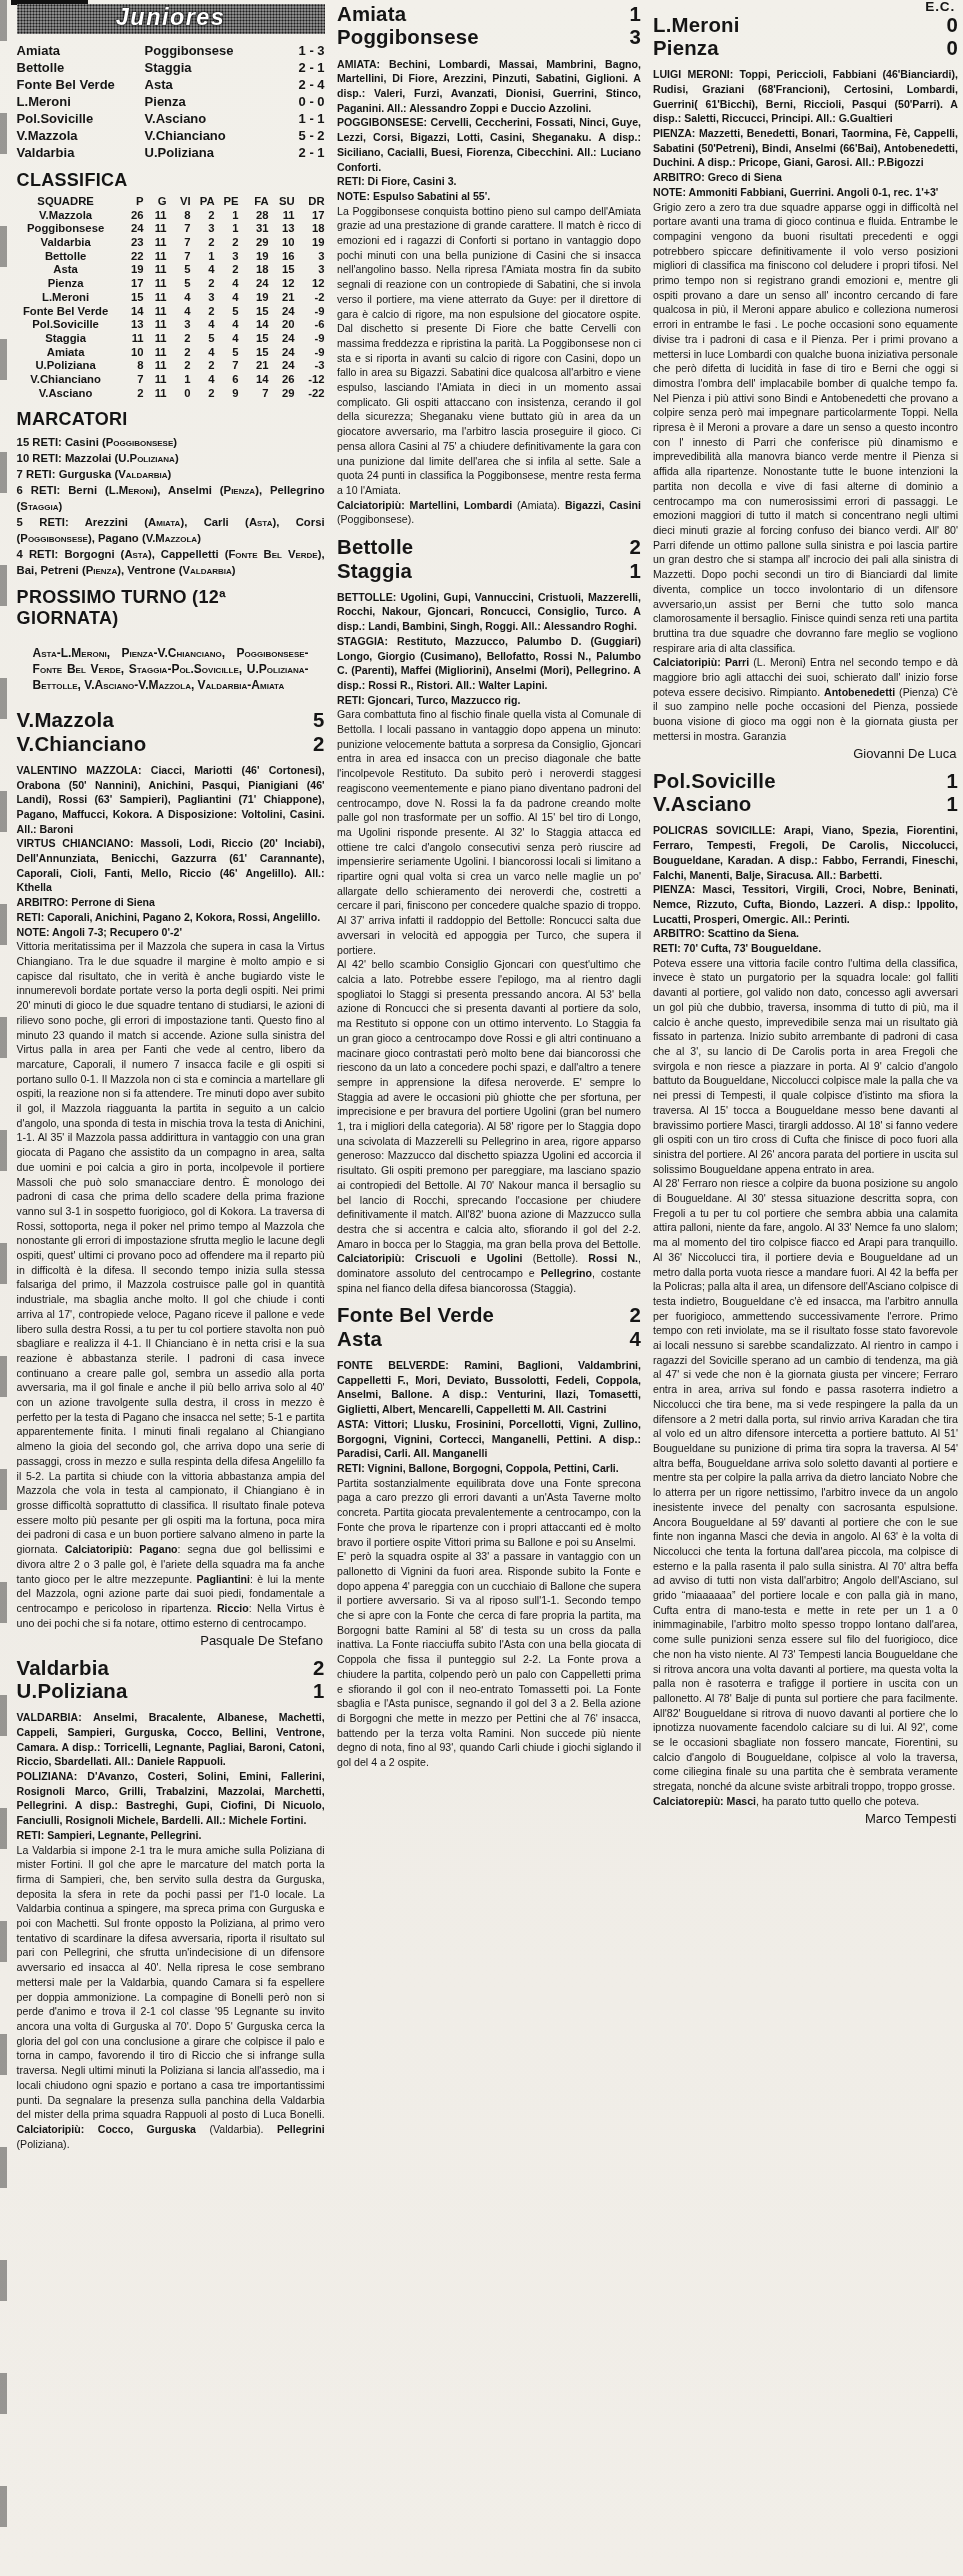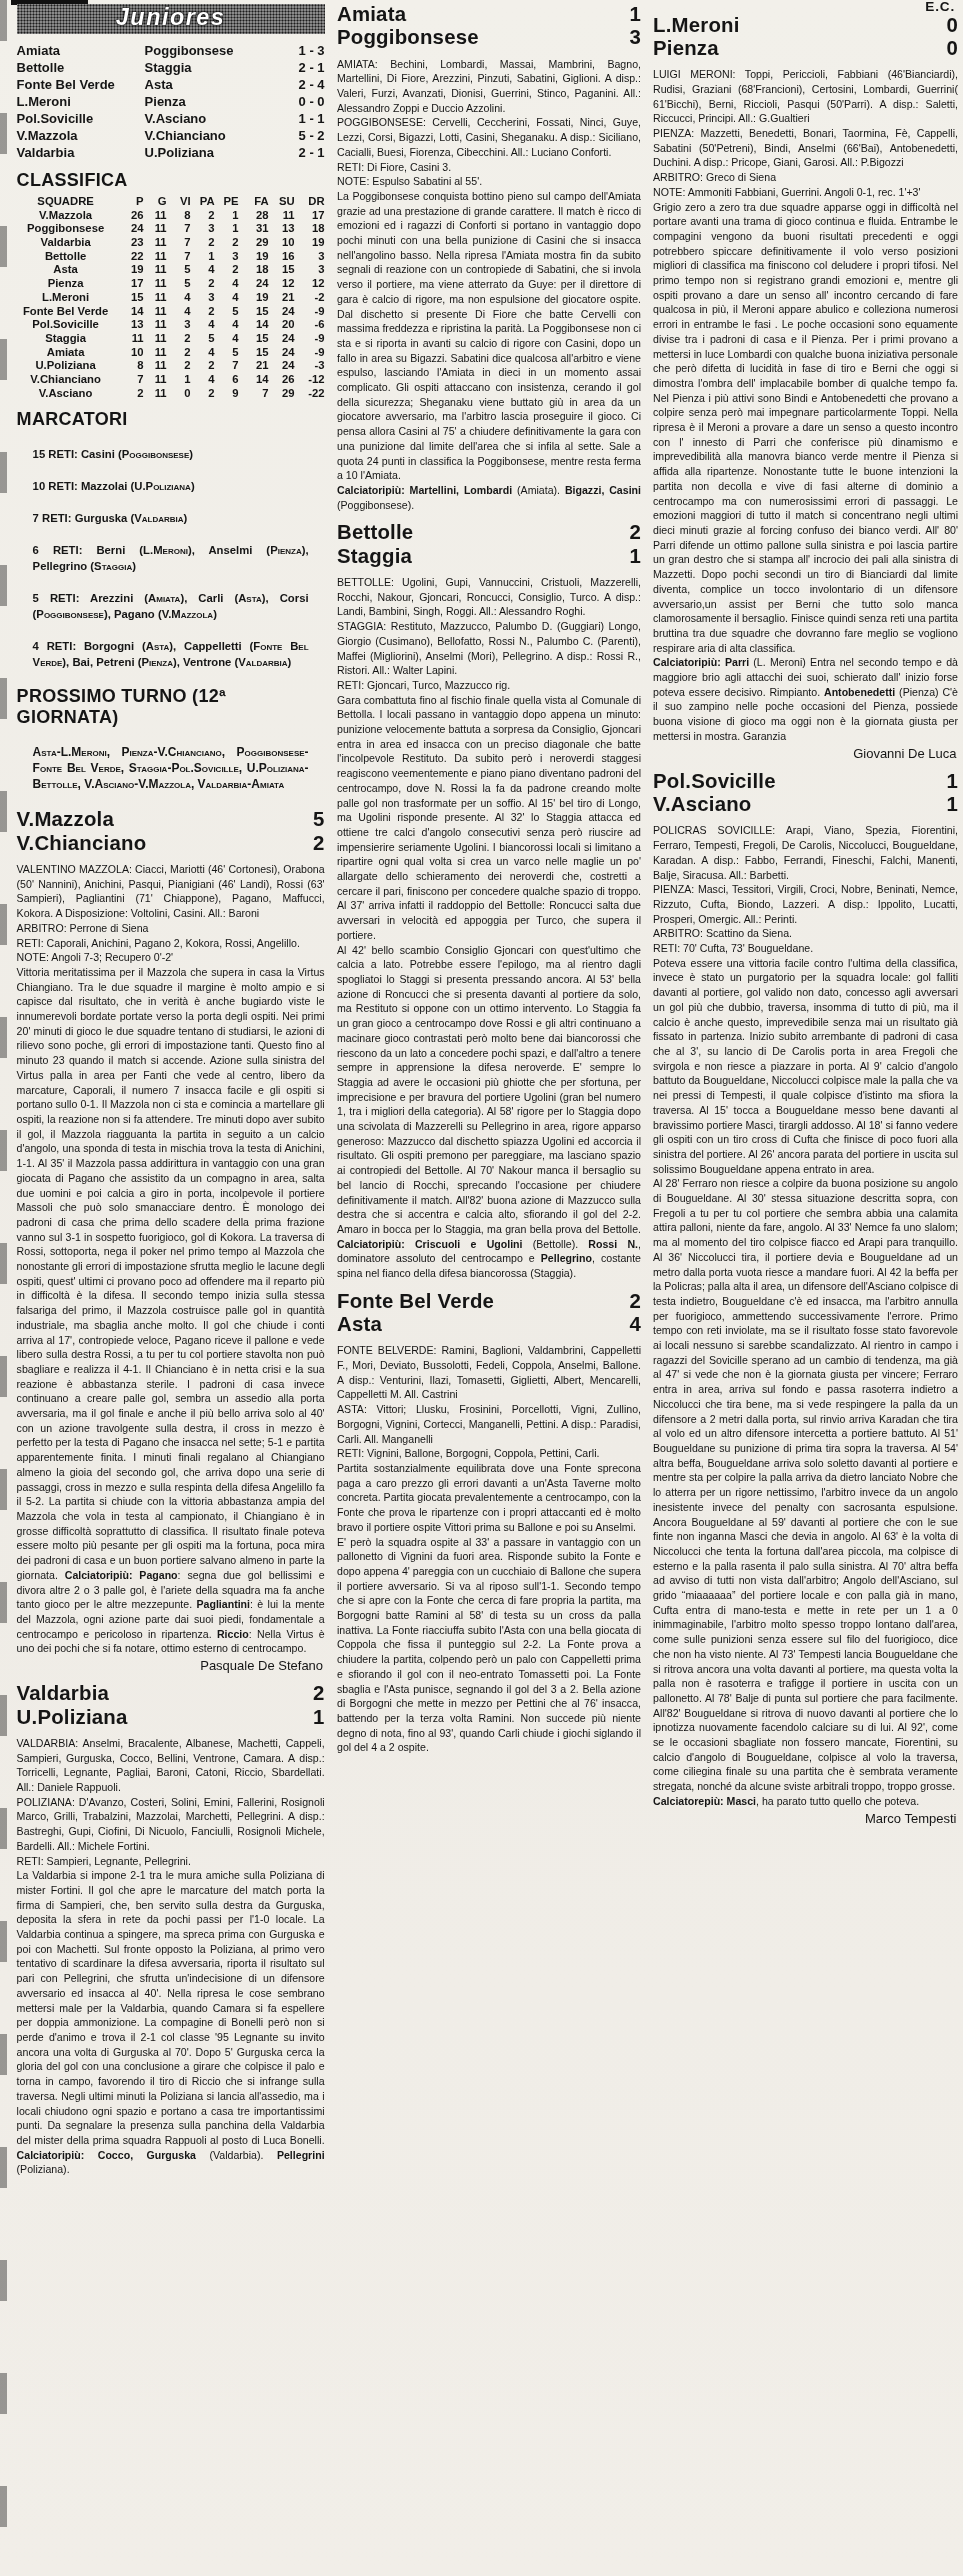--- a/index.html
+++ b/index.html
@@ -40,31 +40,31 @@
 
   .sec-title { margin:9px 0 3.8px; font-size:18px; font-weight:bold; letter-spacing:0.3px; }
 
   .standings { width:100%; border-collapse:collapse; font-weight:bold; font-size:11.3px; }
   .standings th, .standings td { padding:0; line-height:13.7px; text-align:right; white-space:nowrap; }
   .standings th:first-child, .standings td:first-child { text-align:center; }
   .standings .c-p{width:29px}.standings .c-g{width:23px}.standings .c-vi{width:24px}
   .standings .c-pa{width:24px}.standings .c-pe{width:24px}.standings .c-fa{width:30px}
   .standings .c-su{width:26px}.standings .c-dr{width:30px}
 
-  .marcatori p { margin:16px; font-weight:bold; font-size:11.3px; line-height:16px; text-align:justify; }
+  .marcatori p { margin:0; font-weight:bold; font-size:11.3px; line-height:16px; text-align:justify; }
   .sc { font-variant:small-caps; }
 
   .prossimo { margin:16px; font-weight:bold; font-variant:small-caps; font-size:12px; line-height:16px; text-align:justify; }
 
   .match { margin-top:9px; }
   .m-head { margin:3px 0 6.8px; }
   .m-row { display:flex; justify-content:space-between; align-items:baseline; }
   .m-team, .m-score { font-weight:bold; font-size:20.4px; line-height:23.4px; letter-spacing:0.2px; }
 
-  .sheet { margin:0; font-weight:normal; font-size:10.6px; line-height:14.7px; text-align:justify; }
+  .sheet { margin:0; font-weight:bold; font-size:10.6px; line-height:14.7px; text-align:justify; }
   .mbody { margin:0; font-size:10.6px; line-height:14.7px; text-align:justify; }
   .mbody .b { font-weight:bold; }
   .sig { margin:2.3px 1.5px 0 0; text-align:right; font-weight:normal; font-size:13px; line-height:15px; }
 </style>
 </head>
 <body>
 
 <div class="page">
   <div class="edge-strip"></div>
   <div class="top-bar"></div>
@@ -299,20 +299,21 @@
           <div class="m-row">
             <span class="m-team">V.Mazzola</span>
             <span class="m-score">5</span>
           </div>
           <div class="m-row">
             <span class="m-team">V.Chianciano</span>
             <span class="m-score">2</span>
           </div>
         </header>
         <p class="sheet">VALENTINO MAZZOLA: Ciacci, Mariotti (46' Cortonesi), Orabona (50' Nannini), Anichini, Pasqui, Pianigiani (46' Landi), Rossi (63' Sampieri), Pagliantini (71' Chiappone), Pagano, Maffucci, Kokora. A Disposizione: Voltolini, Casini. All.: Baroni</p>
+        <p class="sheet">VIRTUS CHIANCIANO: Massoli, Lodi, Riccio (20' Inciabi), Dell'Annunziata, Benicchi, Gazzurra (61' Carannante), Caporali, Cioli, Fanti, Mello, Riccio (46' Angelillo). All.: Kthella</p>
         <p class="sheet">ARBITRO: Perrone di Siena</p>
         <p class="sheet">RETI: Caporali, Anichini, Pagano 2, Kokora, Rossi, Angelillo.</p>
         <p class="sheet">NOTE: Angoli 7-3; Recupero 0'-2'</p>
         <p class="mbody">Vittoria meritatissima per il Mazzola che supera in casa la Virtus Chiangiano. Tra le due squadre il margine è molto ampio e si capisce dal risultato, che in verità è anche bugiardo viste le innumerevoli bordate portate verso la porta degli ospiti. Nei primi 20' minuti di gioco le due squadre tentano di studiarsi, le azioni di rilievo sono poche, gli errori di impostazione tanti. Questo fino al minuto 23 quando il match si accende. Azione sulla sinistra del Virtus palla in area per Fanti che vede al centro, libero da marcature, Caporali, il numero 7 insacca facile e gli ospiti si portano sullo 0-1. Il Mazzola non ci sta e comincia a martellare gli ospiti, la reazione non si fa attendere. Tre minuti dopo aver subito il gol, il Mazzola riagguanta la partita in seguito a un calcio d'angolo, una sponda di testa in mischia trova la testa di Anichini, 1-1. Al 35' il Mazzola passa addirittura in vantaggio con una gran giocata di Pagano che assistito da un compagno in area, salta due uomini e poi calcia a giro in porta, incolpevole il portiere Massoli che può solo smanacciare dentro. È monologo dei padroni di casa che prima dello scadere della prima frazione vanno sul 3-1 in sospetto fuorigioco, gol di Kokora. La traversa di Rossi, sottoporta, nega il poker nel primo tempo al Mazzola che nonostante gli errori di impostazione sfrutta meglio le lacune degli ospiti, quest' ultimi ci provano poco ad offendere ma il reparto più in difficoltà è la difesa. Il secondo tempo inizia sulla stessa falsariga del primo, il Mazzola costruisce palle gol in quantità industriale, ma sbaglia anche molto. Il gol che chiude i conti arriva al 17', contropiede veloce, Pagano riceve il pallone e vede libero sulla destra Rossi, a tu per tu col portiere stavolta non può sbagliare e realizza il 4-1. Il Chianciano è in netta crisi e la sua reazione è abbastanza sterile. I padroni di casa invece continuano a creare palle gol, sembra un assedio alla porta avversaria, ma il gol finale e anche il più bello arriva solo al 40' con un azione travolgente sulla destra, il cross in mezzo è perfetto per la testa di Pagano che insacca nel sette; 5-1 e partita apparentemente finita. I minuti finali regalano al Chiangiano almeno la gioia del secondo gol, che arriva dopo una serie di passaggi, cross in mezzo e sulla respinta della difesa Angelillo fa il 5-2. La partita si chiude con la vittoria abbastanza ampia del Mazzola che vola in testa al campionato, il Chiangiano è in grosse difficoltà soprattutto di classifica. Il risultato finale poteva essere molto più pesante per gli ospiti ma la fortuna, poca mira dei padroni di casa e un buon portiere salvano almeno in parte la giornata. <span class="b">Calciatoripiù: Pagano</span>: segna due gol bellissimi e divora altre 2 o 3 palle gol, è l'ariete della squadra ma fa anche tanto gioco per le altre mezzepunte. <span class="b">Pagliantini</span>: è lui la mente del Mazzola, ogni azione parte dai suoi piedi, fondamentale a centrocampo e pericoloso in ripartenza. <span class="b">Riccio</span>: Nella Virtus è uno dei pochi che si fa notare, ottimo esterno di centrocampo.</p>
         <p class="sig">Pasquale De Stefano</p>
       </section>
     <section class="match">
         <header class="m-head">
           <div class="m-row">
             <span class="m-team">Valdarbia</span>

